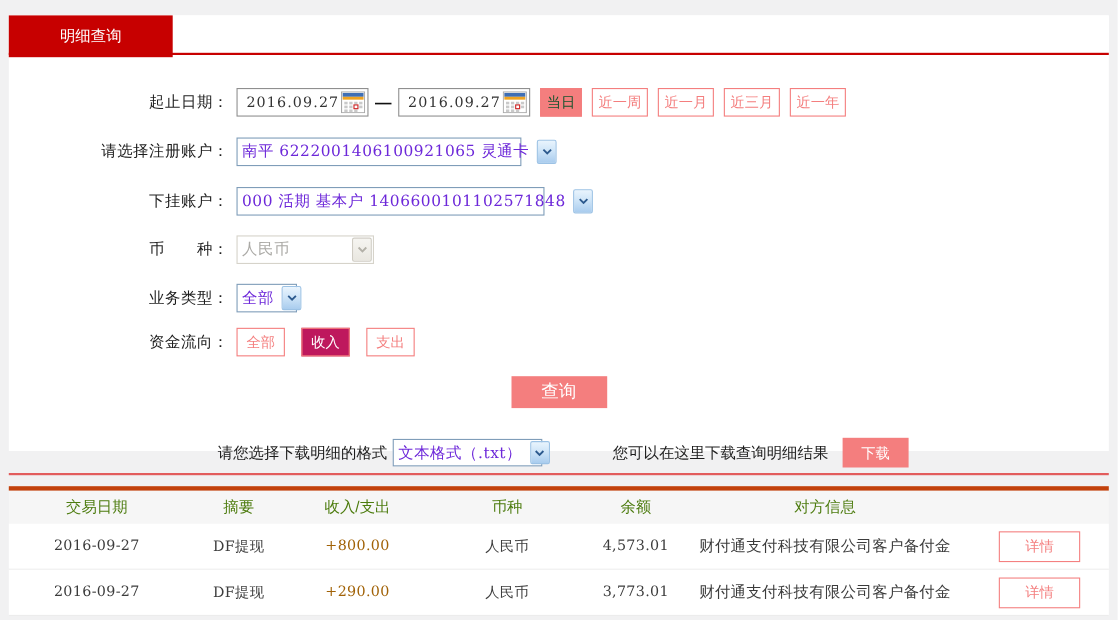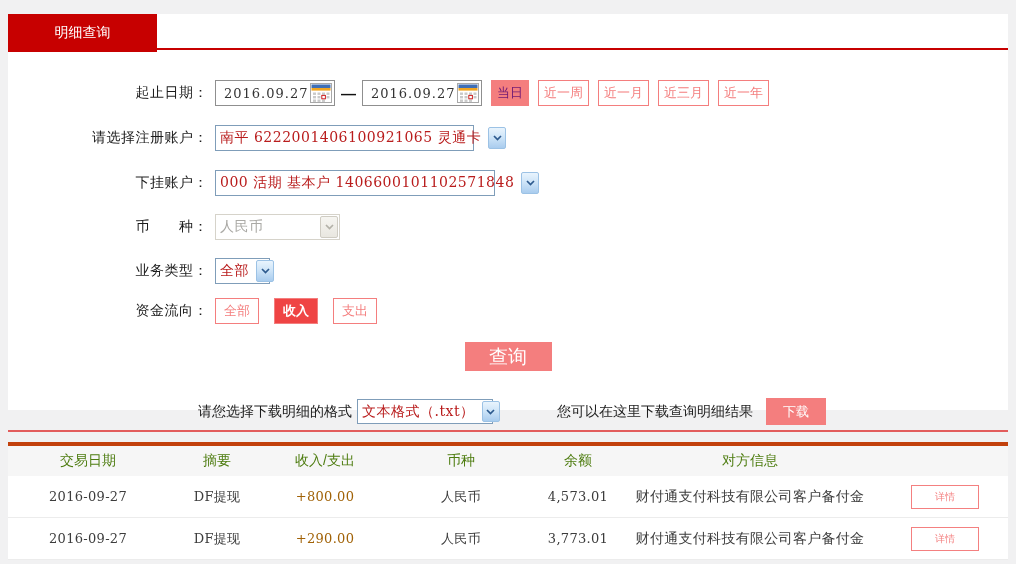--- a/index.html
+++ b/index.html
@@ -42,53 +42,53 @@
     letter-spacing:1px;
   }
   .cal-btn { width:22px; height:20px; flex:none; cursor:pointer; display:flex; }
   .date-sep { margin:0 6px; font-size:15px; color:#111; font-weight:bold; }
   
   .quick-btn {
     margin-left:9px; height:26px; padding:0 5px; font-size:13px;
     border:1px solid #f47e7e; background:#fff; color:#f47e7e;
     display:flex; align-items:center; cursor:pointer;
   }
-  .quick-btn.filled { background:#f47e7e; color:#701a75; }
+  .quick-btn.filled { background:#f47e7e; color:#14532d; }
   
   .sel {
     height:26px; border:1px solid #7f9db9; background:#fff;
     display:flex; align-items:stretch; cursor:pointer;
   }
   .sel .sel-text {
-    font-family:"DejaVu Serif",serif; font-size:14px; color:#b91c1c;
+    font-family:"DejaVu Serif",serif; font-size:14px; color:#6d28d9;
     padding:0 6px 0 4px; display:flex; align-items:center; white-space:nowrap;
     letter-spacing:0.5px; flex:1;
   }
   .sel .sel-arrow {
     width:18px; flex:none; margin:1px; border:1px solid #9cc2e5; border-radius:2px;
     background:linear-gradient(180deg,#e9f4fd 0%,#cfe5f8 45%,#a9ccee 100%);
     display:flex; align-items:center; justify-content:center;
   }
   .sel.disabled { border-color:#d6d3ca; cursor:default; }
   .sel.disabled .sel-text { color:#aaa9a5; }
   .sel.disabled .sel-arrow {
     border-color:#cfccc3;
     background:linear-gradient(180deg,#f6f5f1 0%,#e9e7e0 100%);
   }
   
   .flow-btn {
     margin-right:15px; height:26px; padding:0 8px; font-size:13px;
     border:1px solid #f47e7e; background:#fff; color:#f47e7e;
     display:flex; align-items:center; cursor:pointer;
   }
-  .flow-btn.filled { background:#ef4444; color:#fff;font-weight:bold; }
+  .flow-btn.filled { background:#be185d; color:#fff; }
   
   .query-btn {
     display:block; margin:18px auto 0; width:87px; height:29px;
-    background:#f47e7e; color:#fff; border:none; font-size:19px;
+    background:#f47e7e; color:#fff; border:none; font-size:16px;
     font-family:inherit; cursor:pointer;
   }
   
   .download-row {
     margin-top:27px; padding-left:190px; height:27px;
     display:flex; align-items:center;
   }
   .dl-label { font-size:14px; color:#1c1c1c; }
   .dl-sel { width:136px; margin-left:5px; height:25px; }
   .dl-hint { margin-left:64px; font-size:14px; color:#1c1c1c; }
@@ -107,21 +107,21 @@
   .t-head {
     margin-top:10px; height:34px; background:#f6f6f6;
     border-top:4px solid #c2410c; color:#4d7c0f; font-size:14px;
   }
   .t-row { height:42px; background:#fff; border-bottom:1px solid #ececec; }
   .t-row .cell { font-family:"DejaVu Serif",serif; font-size:13px; color:#3c3c3c; letter-spacing:0.3px; }
   .t-row .amount { color:#a16207; }
   .t-row .company { font-size:14px; }
   .detail-btn {
     display:inline-block; border:1px solid #f48080; color:#f48080;
-    background:#fff; font-size:10px; padding:4px 23px; font-family:inherit;
+    background:#fff; font-size:13px; padding:4px 23px; font-family:inherit;
     cursor:pointer;
   }
 </style>
 </head>
 <body>
 
 <div class="panel">
 
   <div class="tab-bar">
     <div class="tab">明细查询</div>

